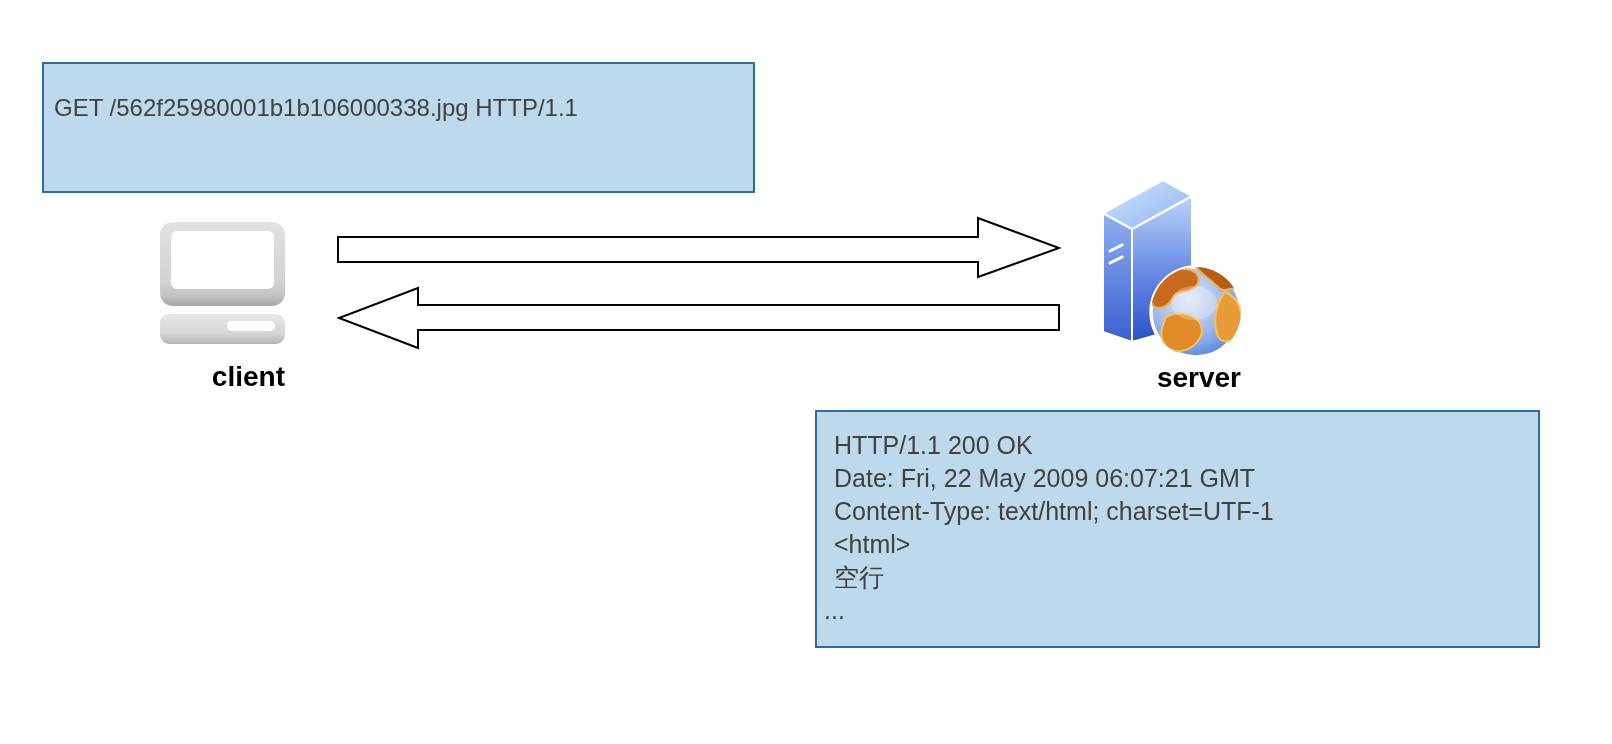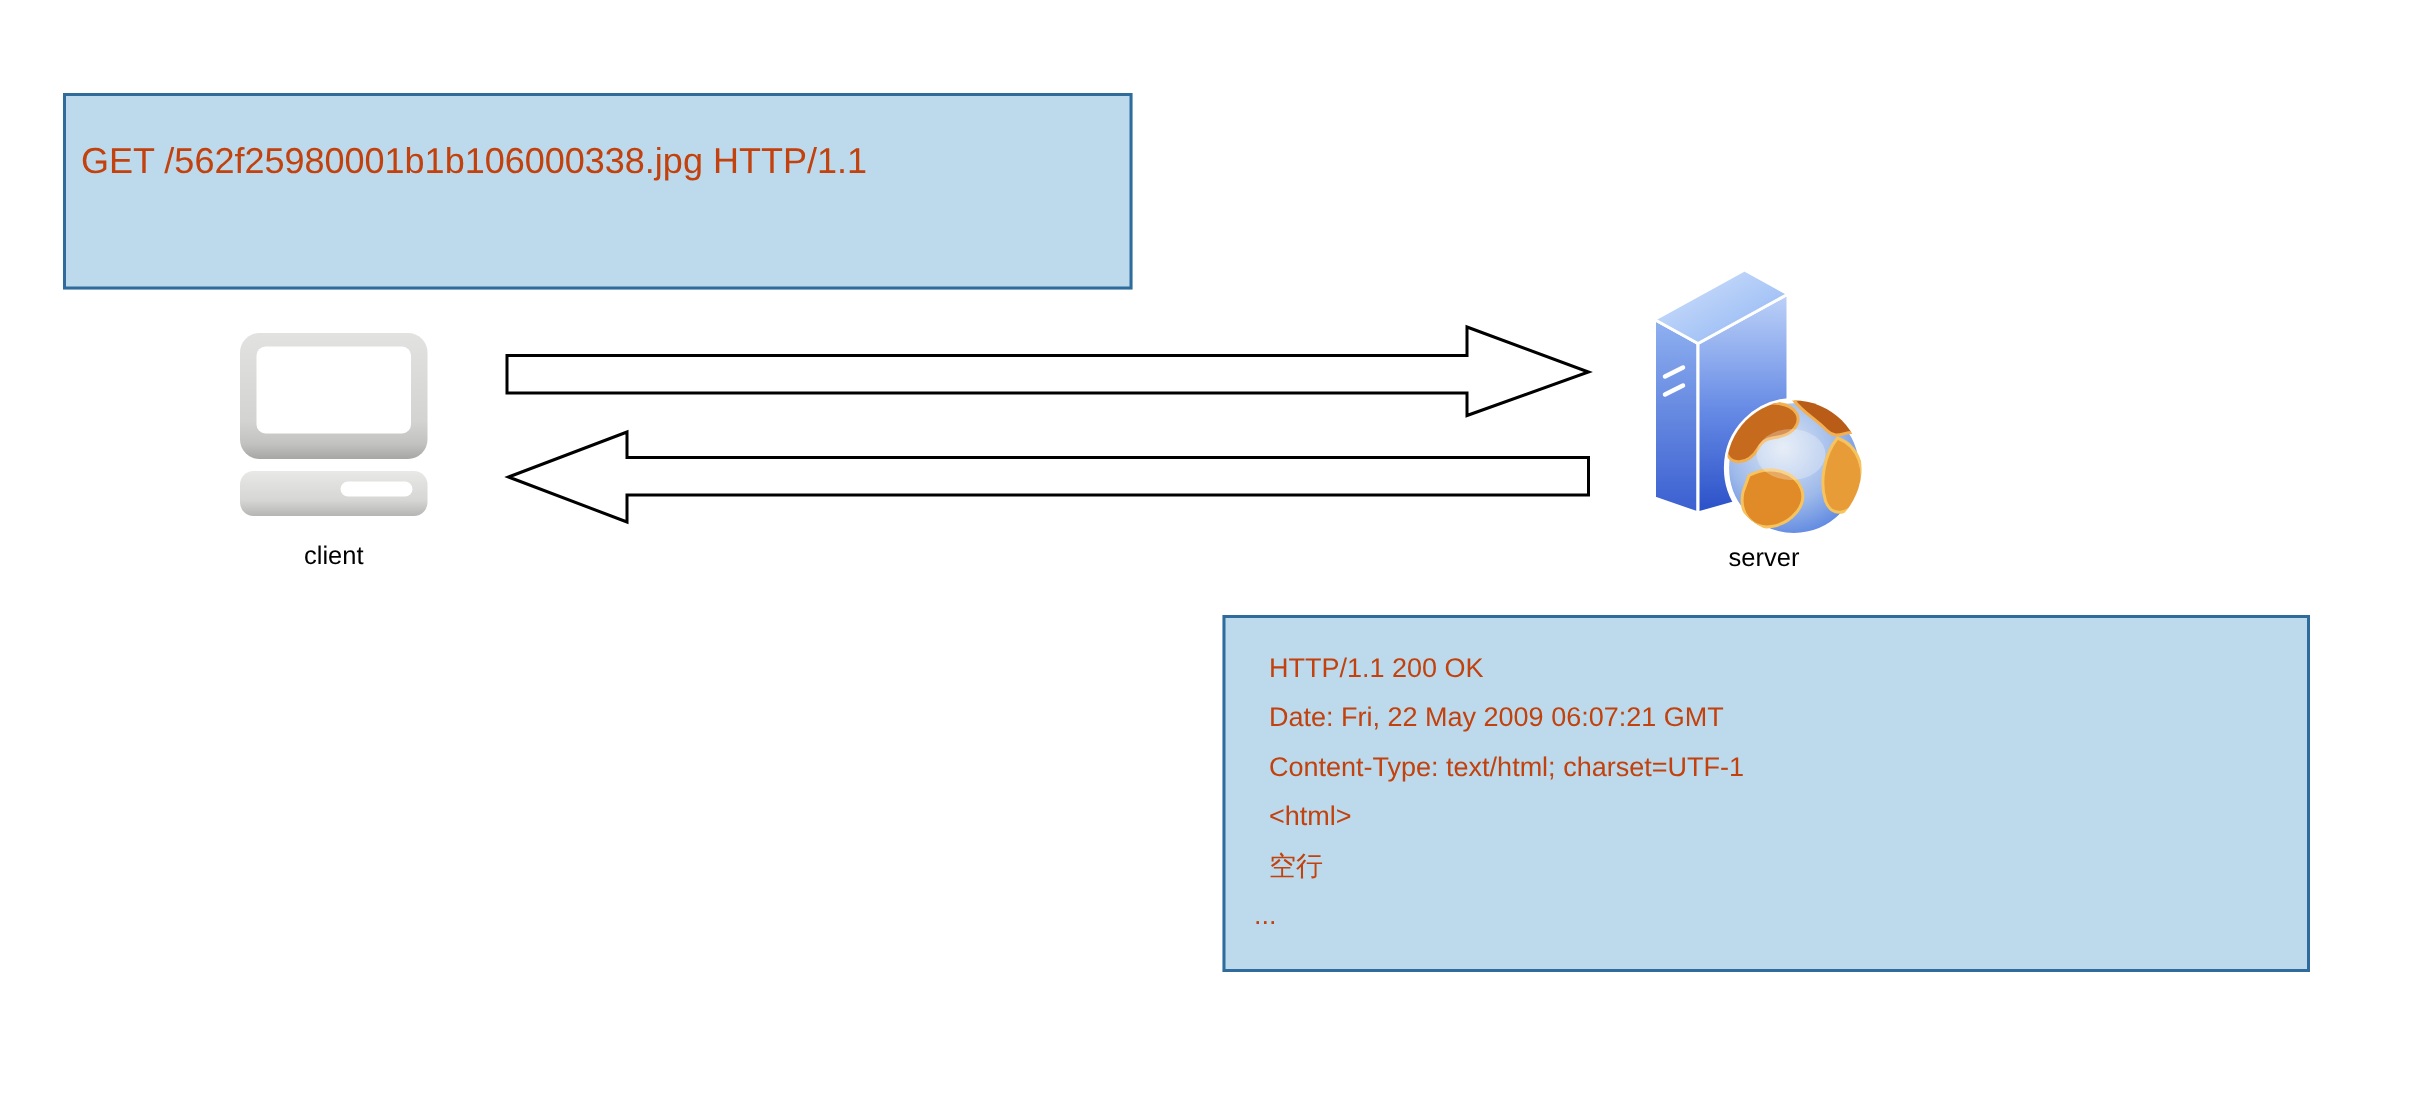--- a/index.html
+++ b/index.html
@@ -11,36 +11,36 @@
     width: 1612px;
     height: 744px;
     background: #ffffff;
     overflow: hidden;
   }
 
   .msg-box {
     position: absolute;
     background: #bcdaec;
     border: 2px solid #2f6c9c;
-    color: #c2410c;
+    color: #404040;
   }
 
   .request-box {
     left: 42px; top: 62px;
     width: 713px; height: 131px;
     padding: 25px 8px 0 10px;
     font-size: 24px;
     line-height: 37px;
   }
 
   .response-box {
     left: 815px; top: 410px;
     width: 725px; height: 238px;
-    padding: 17px 8px 0 16px;
-    font-size: 18px;
+    padding: 17px 8px 0 4px;
+    font-size: 25px;
     line-height: 33px;
   }
   .response-box .resp-line { margin-left: 13px; }
   .response-box .dots-line { margin-left: 3px; }
 
   .arrows-layer {
     position: absolute;
     left: 0; top: 0;
     width: 1612px; height: 744px;
   }
@@ -50,23 +50,24 @@
     left: 159px; top: 221px;
   }
 
   .server-icon-svg {
     position: absolute;
     left: 1098px; top: 176px;
   }
 
   .node-label {
     position: absolute;
-    font-size: 17px;
+    font-size: 28px;
     color: #000000;
-    text-align: center;
+    text-align: right;
+    font-weight: bold;
   }
   .client-label { left: 160px; top: 361px; width: 125px; }
   .server-label { left: 1111px; top: 362px; width: 130px; }
 </style>
 </head>
 <body>
 
 <div class="canvas">
 
   <svg class="arrows-layer" width="1612" height="744" viewBox="0 0 1612 744">

